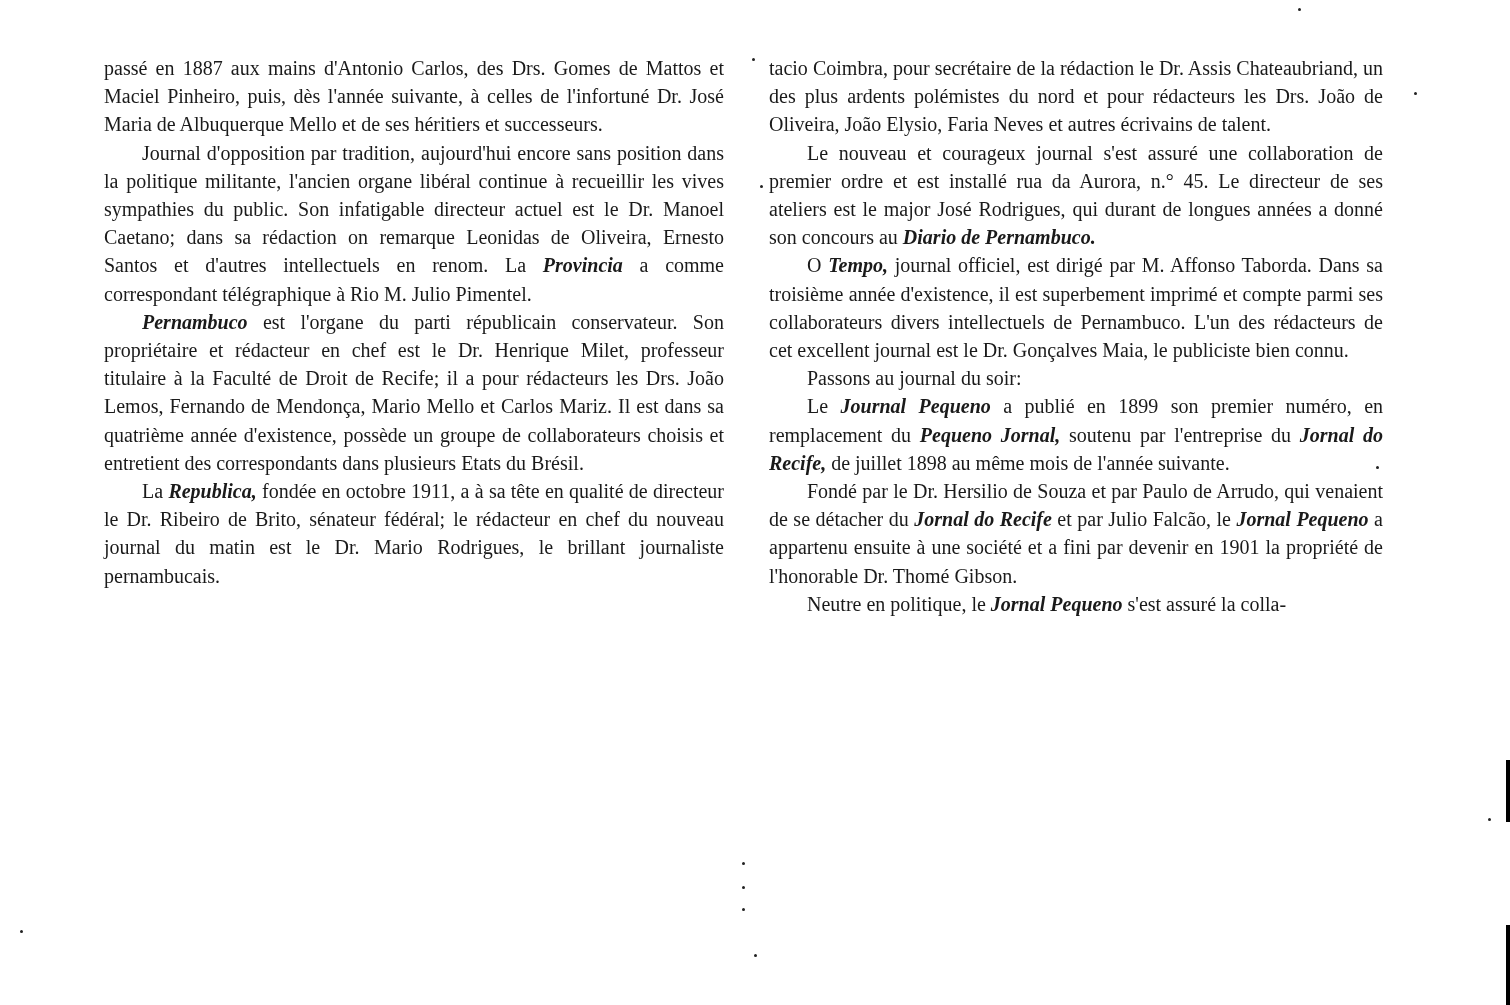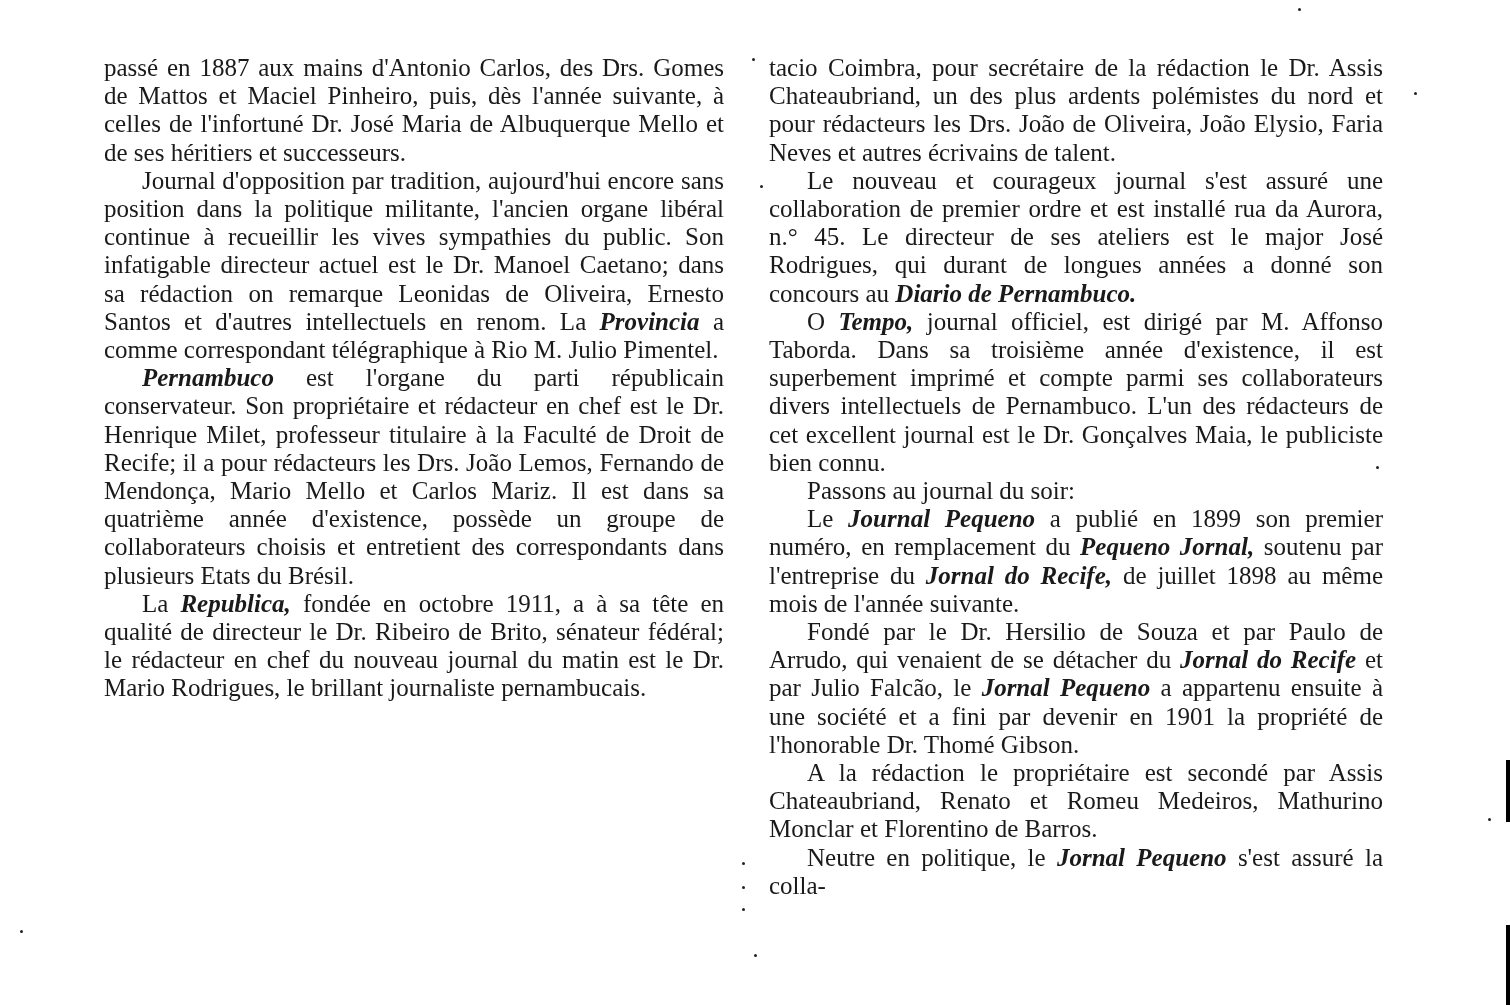--- a/index.html
+++ b/index.html
@@ -3,21 +3,21 @@
 <meta charset="utf-8">
 <style>
   html, body { margin: 0; padding: 0; }
   body {
     width: 1510px; height: 1005px; background: #ffffff; position: relative; overflow: hidden;
     font-family: "Liberation Serif", "DejaVu Serif", serif; color: #1a1a1a;
   }
   .page { position: absolute; inset: 0; }
   .col {
     position: absolute; top: 54px; width: 620px;
-    font-size: 25px; line-height: 28.2px; text-align: justify;
+    font-size: 20px; line-height: 28.2px; text-align: justify;
     hyphens: none;
   }
   .col.left { left: 104px; }
   .col.right { left: 769px; width: 614px; }
   .col p { margin: 0; text-indent: 38px; }
   .col p.noindent { text-indent: 0; }
   .col em { font-style: italic; font-weight: bold; }
   .scan-edge {
     position: absolute; right: 0; width: 4px; background: #000;
   }
@@ -33,21 +33,20 @@
       <p><em>Pernambuco</em><span> est l'organe du parti républicain conservateur. Son propriétaire et rédacteur en chef est le Dr. Henrique Milet, professeur titulaire à la Faculté de Droit de Recife; il a pour rédacteurs les Drs. João Lemos, Fernando de Mendonça, Mario Mello et Carlos Mariz. Il est dans sa quatrième année d'existence, possède un groupe de collaborateurs choisis et entretient des correspondants dans plusieurs Etats du Brésil.</span></p>
       <p><span>La </span><em>Republica,</em><span> fondée en octobre 1911, a à sa tête en qualité de directeur le Dr. Ribeiro de Brito, sénateur fédéral; le rédacteur en chef du nouveau journal du matin est le Dr. Mario Rodrigues, le brillant journaliste pernambucais.</span></p>
     </div>
   <div class="col right" id="col-right">
       <p class="noindent"><span>tacio Coimbra, pour secrétaire de la rédaction le Dr. Assis Chateaubriand, un des plus ardents polémistes du nord et pour rédacteurs les Drs. João de Oliveira, João Elysio, Faria Neves et autres écrivains de talent.</span></p>
       <p><span>Le nouveau et courageux journal s'est assuré une collaboration de premier ordre et est installé rua da Aurora, n.° 45. Le directeur de ses ateliers est le major José Rodrigues, qui durant de longues années a donné son concours au </span><em>Diario de Pernambuco.</em></p>
       <p><span>O </span><em>Tempo,</em><span> journal officiel, est dirigé par M. Affonso Taborda. Dans sa troisième année d'existence, il est superbement imprimé et compte parmi ses collaborateurs divers intellectuels de Pernambuco. L'un des rédacteurs de cet excellent journal est le Dr. Gonçalves Maia, le publiciste bien connu.</span></p>
       <p><span>Passons au journal du soir:</span></p>
       <p><span>Le </span><em>Journal Pequeno</em><span> a publié en 1899 son premier numéro, en remplacement du </span><em>Pequeno Jornal,</em><span> soutenu par l'entreprise du </span><em>Jornal do Recife,</em><span> de juillet 1898 au même mois de l'année suivante.</span></p>
       <p><span>Fondé par le Dr. Hersilio de Souza et par Paulo de Arrudo, qui venaient de se détacher du </span><em>Jornal do Recife</em><span> et par Julio Falcão, le </span><em>Jornal Pequeno</em><span> a appartenu ensuite à une société et a fini par devenir en 1901 la propriété de l'honorable Dr. Thomé Gibson.</span></p>
-      <p><span>A la rédaction le propriétaire est secondé par Assis Chateaubriand, Renato et Romeu Medeiros, Mathurino Monclar et Florentino de Barros.</span></p>
       <p><span>Neutre en politique, le </span><em>Jornal Pequeno</em><span> s'est assuré la colla-</span></p>
     </div>
 
   <div class="scan-edge" style="top:760px;height:62px;"></div>
   <div class="scan-edge" style="top:925px;height:80px;"></div>
   <span class="speck" style="left:1298px;top:8px;"></span>
   <span class="speck" style="left:752px;top:58px;"></span>
   <span class="speck" style="left:1414px;top:92px;"></span>
   <span class="speck" style="left:760px;top:185px;"></span>
   <span class="speck" style="left:1376px;top:466px;"></span>

